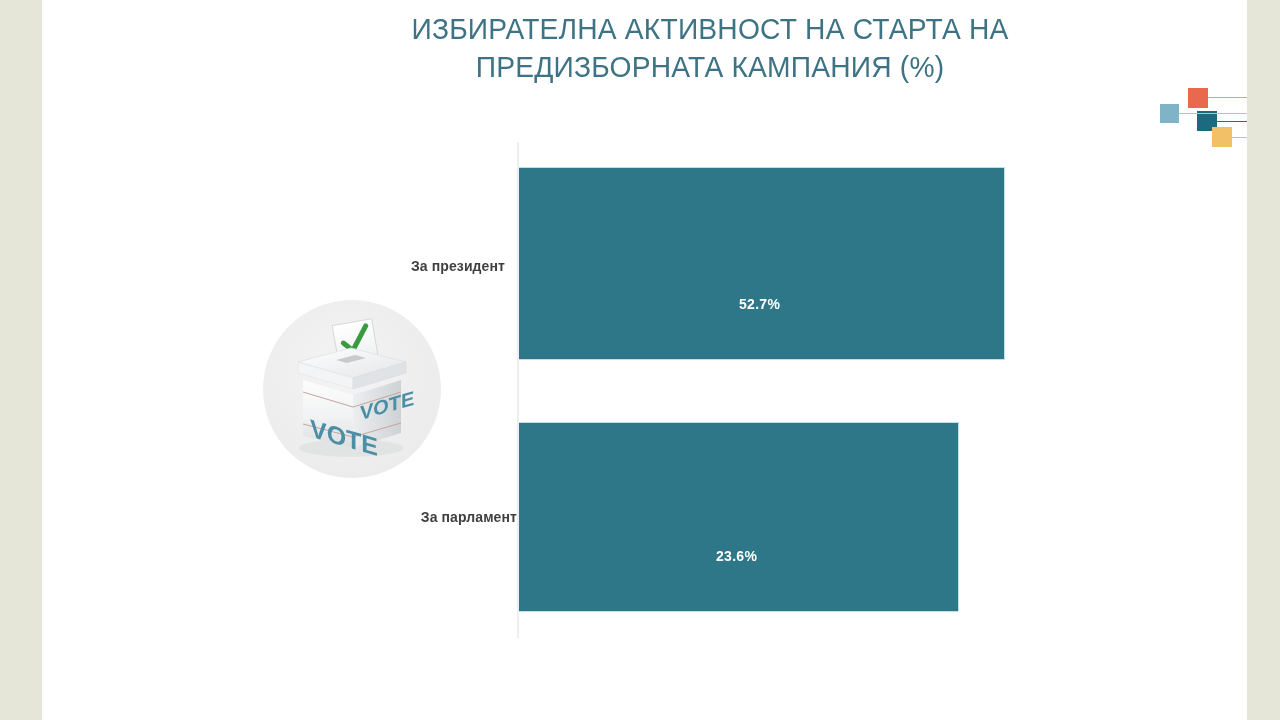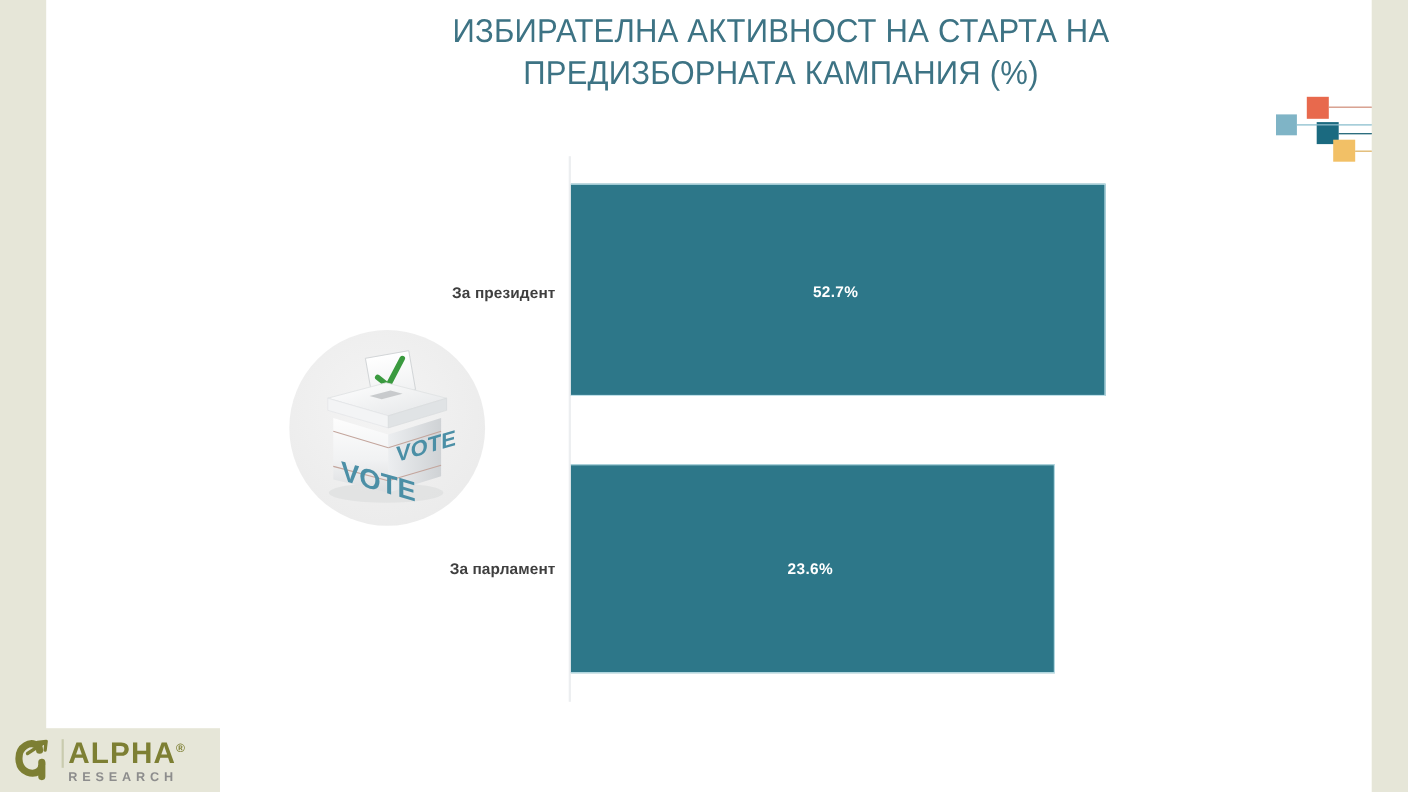--- a/index.html
+++ b/index.html
@@ -85,35 +85,36 @@
   }
   #bar-president  { top:167px;  height:193px; width:486px; }
   #bar-parliament { top:422px;  height:190px; width:440px; }
 
   .bar-value {
     position:absolute;
     color:#ffffff;
     font-size:14px;
     font-weight:bold;
     letter-spacing:.3px;
+    margin-top:39px;
   }
   #val-president  { left:739px; top:257px; }
   #val-parliament { left:716px; top:509px; }
 
   .cat-label {
     position:absolute;
     color:#3f3f3f;
     font-size:14px;
     font-weight:bold;
     letter-spacing:.1px;
     text-align:right;
     width:160px;
   }
   #cat-president  { left:345px; top:258px; }
-  #cat-parliament { left:345px; top:509px; }
+  #cat-parliament { left:357px; top:509px; }
 
   
   #ballot-wrap {
     position:absolute;
     left:263px; top:300px;
     width:178px; height:178px;
     border-radius:50%;
     background:radial-gradient(circle at 45% 40%, #f4f4f4 0%, #ededed 62%, #e9e9e9 100%);
     overflow:hidden;
   }
@@ -241,25 +242,14 @@
       <polyline points="90,107 138,92" fill="none" stroke="#c3a59c" stroke-width="1"></polyline>
       <polyline points="40,124 90,137" fill="none" stroke="#c3a59c" stroke-width="1"></polyline>
       <polyline points="90,137 138,123" fill="none" stroke="#c3a59c" stroke-width="1"></polyline>
 
       <text x="47" y="123" font-family="Liberation Sans, sans-serif" font-size="25" font-weight="bold" fill="#4b8fa6" transform="skewY(16)">VOTE</text>
 
       <text x="97" y="148" font-family="Liberation Sans, sans-serif" font-size="20" font-weight="bold" fill="#4b8fa6" transform="skewY(-16)">VOTE</text>
     </svg>
   </div>
 
-  <div id="logo-box">
-    <svg id="logo-mark" width="44" height="44" viewBox="0 0 44 44">
-      <path d="M30 6 L13 17 M30 6 L22 7 M30 6 L29 14" stroke="#7d7f33" stroke-width="3" fill="none" stroke-linecap="round"></path>
-      <path d="M24 14 C24 9 17 6 11 10 C3 15 3 30 13 34 C21 37 27 32 26 25 L26 38" stroke="#7d7f33" stroke-width="6.5" fill="none" stroke-linecap="round" stroke-linejoin="round"></path>
-    </svg>
-    <div class="divider-bar"></div>
-    <div id="logo-text">
-      <div id="logo-alpha"><span>ALPHA</span><span id="logo-reg">®</span></div>
-      <div id="logo-research">RESEARCH</div>
-    </div>
-  </div>
 
 </div>
 
 </body></html>

